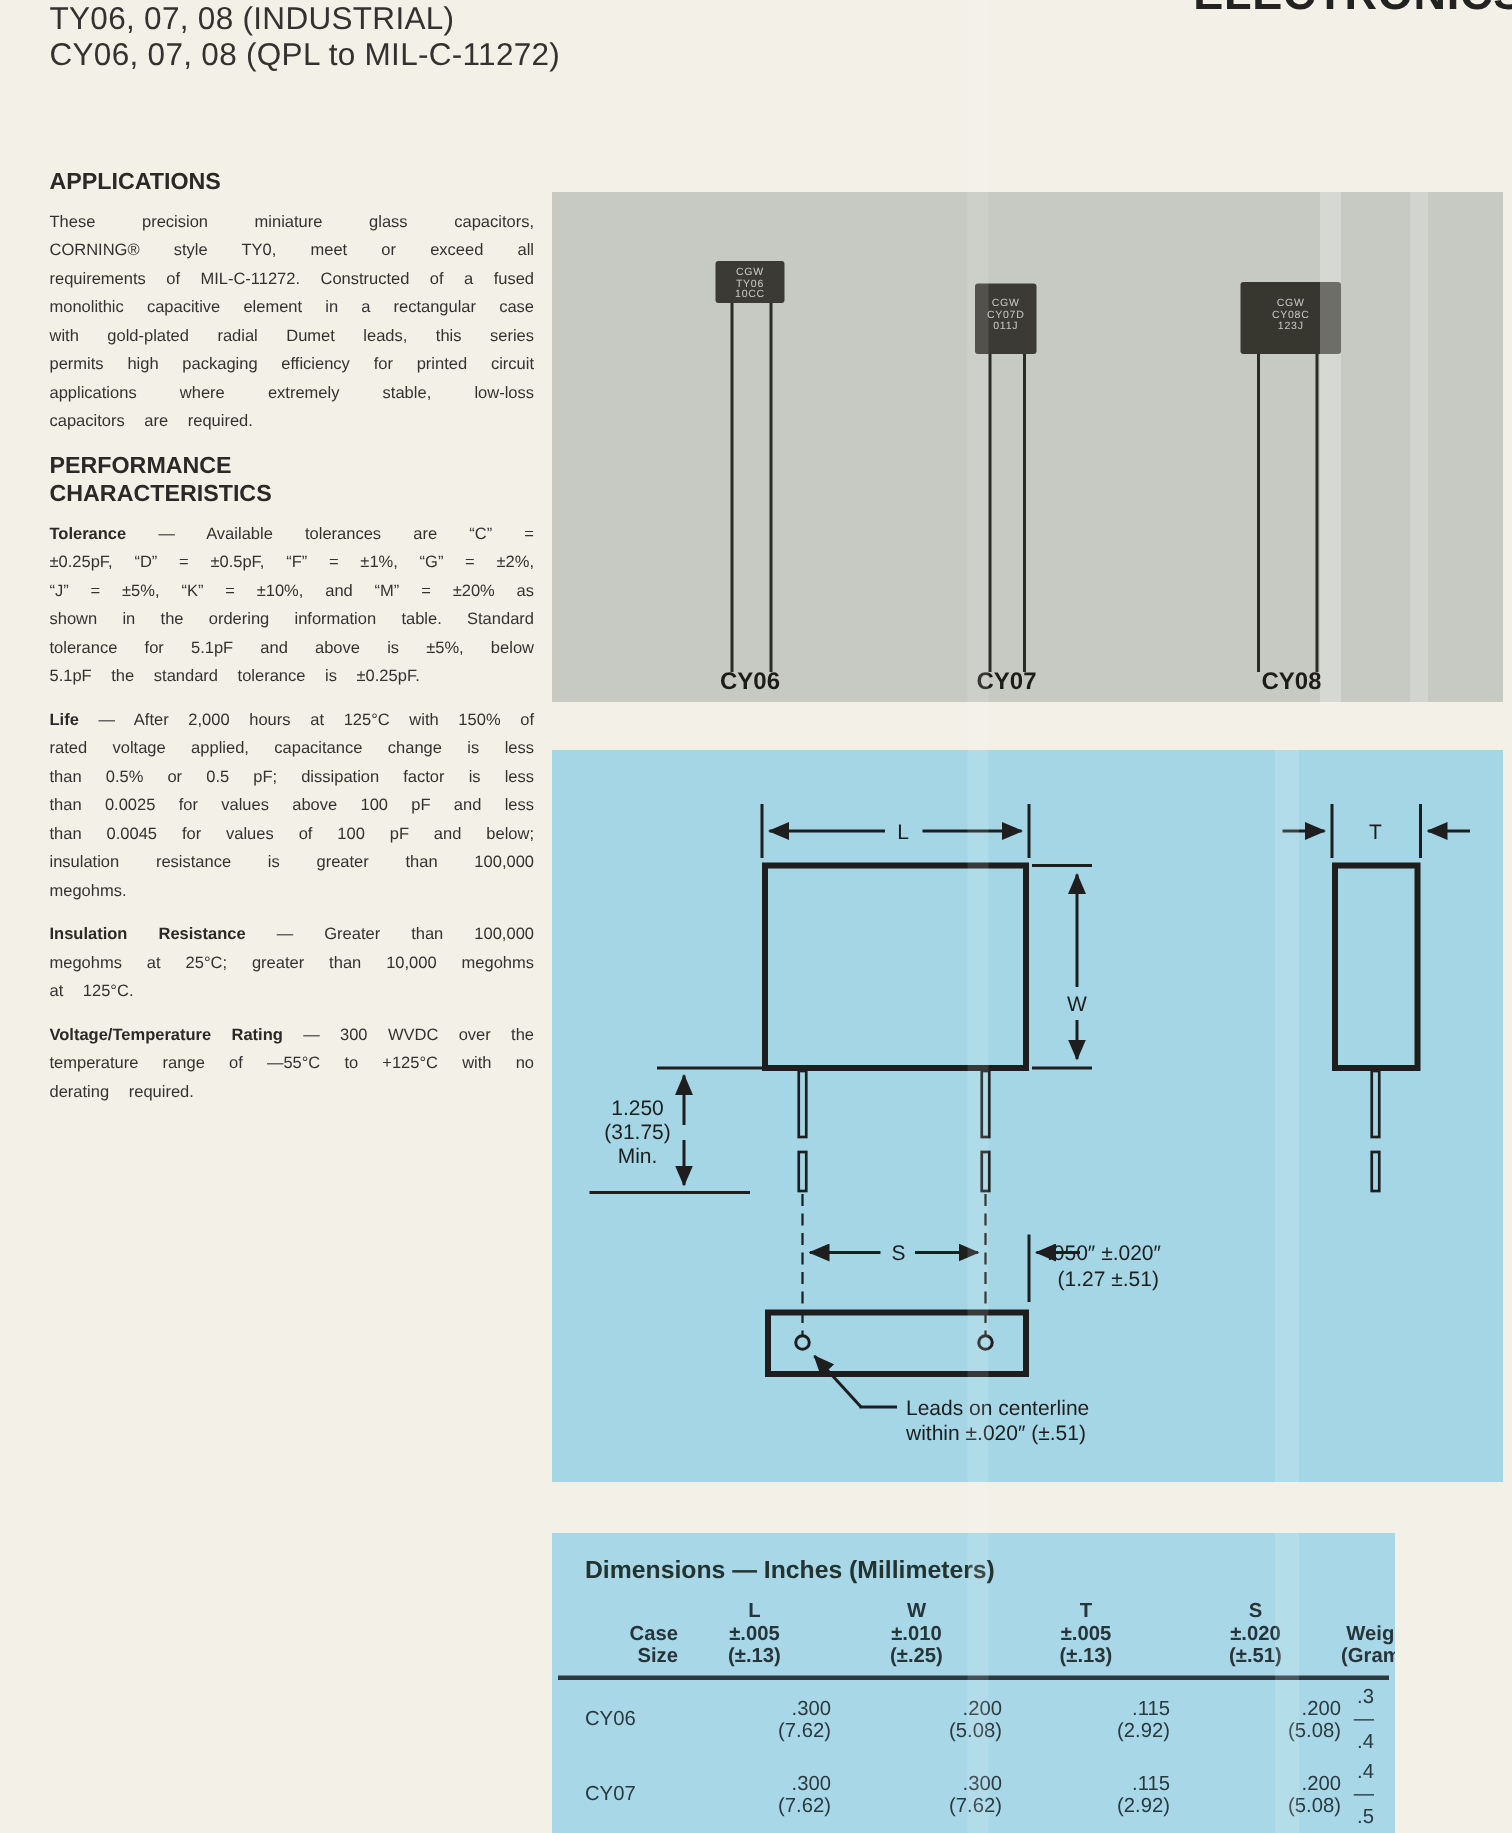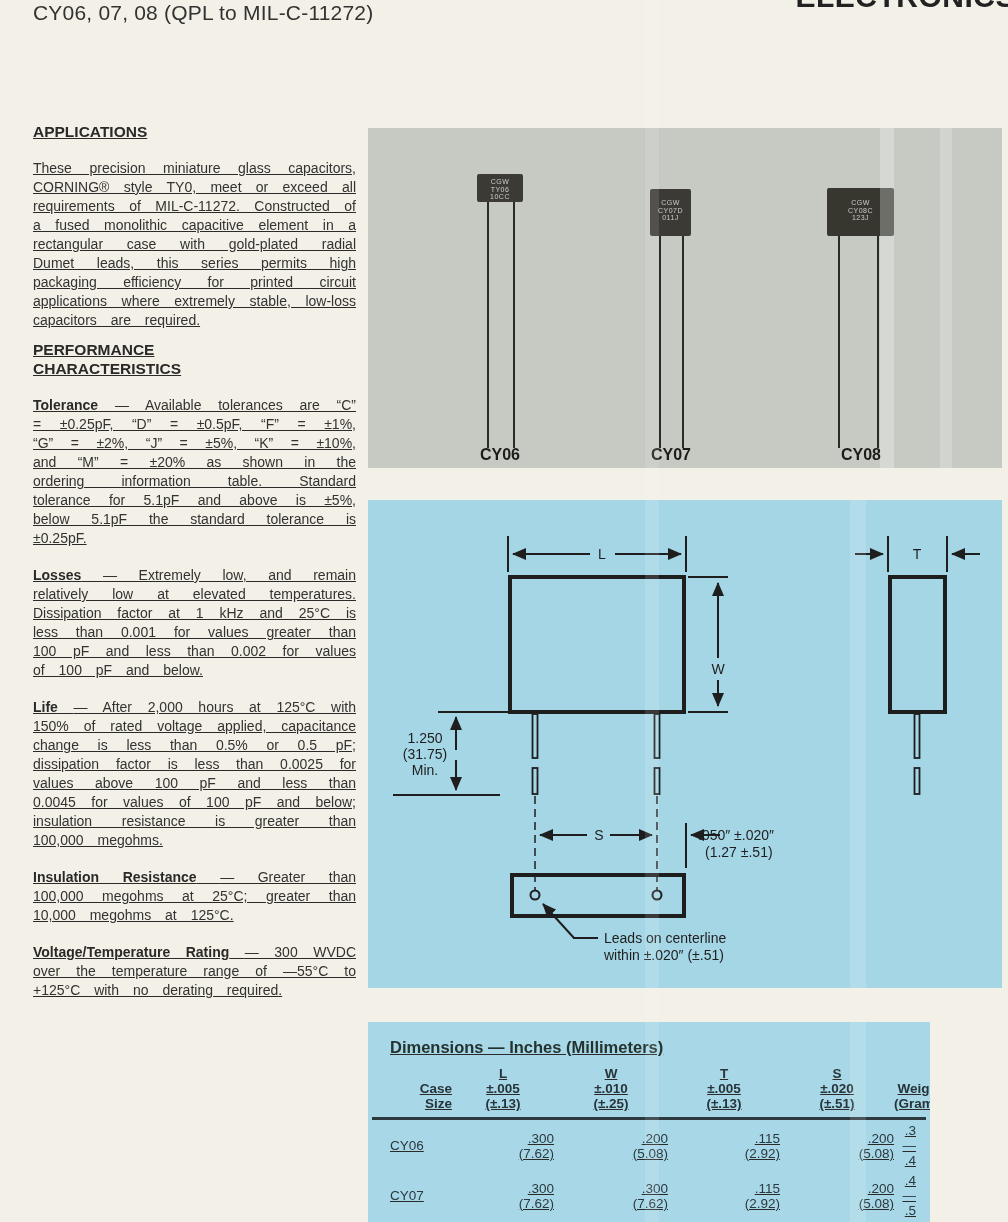--- a/index.html
+++ b/index.html
@@ -7,76 +7,76 @@
     background:#f3f0e7;font-family:"Liberation Sans",sans-serif;color:#2b2a28;}
 
   
   .doc-header{position:absolute;left:33px;top:1px;}
   .doc-header .t1,.doc-header .t2{font-size:21px;line-height:24px;color:#333230;letter-spacing:.2px;}
   .brand-clip{position:absolute;top:0;right:-8px;height:13px;width:240px;overflow:hidden;}
   .brand-clip span{display:block;margin-top:-19px;font-weight:bold;font-size:30px;line-height:32px;
     letter-spacing:.5px;color:#222;text-align:right;white-space:nowrap;}
 
   
-  .leftcol{position:absolute;left:33px;top:122px;width:323px;text-decoration:underline;}
+  .leftcol{position:absolute;left:33px;top:112px;width:323px;}
   .leftcol h3{font-size:15.5px;line-height:19px;margin:0 0 3px 0;font-weight:bold;color:#2a2927;}
   .leftcol h3.mt{margin-top:0;}
-  .leftcol p{font-size:14px;line-height:19px;margin:18px 0 10px 0;text-align:justify;
+  .leftcol p{font-size:11px;line-height:19px;margin:8px 0 10px 0;text-align:justify;
     word-spacing:10px;color:#333230;}
   .leftcol p b{font-weight:bold;color:#2a2927;}
 
   
   .photo{position:absolute;left:368px;top:128px;width:634px;height:340px;background:#c7cac3;}
   .cap-body{position:absolute;background:#3b3a35;border-radius:2px;
     color:rgba(255,255,255,.72);font-size:7px;line-height:7.5px;text-align:center;
     padding-top:4px;box-sizing:border-box;letter-spacing:.5px;}
   .lead{position:absolute;width:2px;background:#2b2a27;}
   .cap-label{position:absolute;width:60px;text-align:center;font-weight:bold;
     font-size:16px;color:#1d1c1a;}
   .stripe{position:absolute;top:0;bottom:0;pointer-events:none;}
 
   
   .diagram{position:absolute;left:368px;top:500px;width:634px;height:488px;background:#a5d6e6;}
   .diagram svg{position:absolute;left:0;top:0;}
   .tablepanel{position:absolute;left:368px;top:1022px;width:562px;height:200px;
-    background:#a8d8e7;overflow:hidden;text-decoration:underline;}
+    background:#a8d8e7;overflow:hidden;}
 
   
   .tbl-title{margin:16px 0 0 22px;font-weight:bold;font-size:16.5px;color:#24332f;}
   .tgrid{display:grid;grid-template-columns:62px 102px 114px 112px 114px 1fr;
     padding:9px 14px 6px 22px;align-items:end;}
   .tgrid .c{text-align:center;font-size:13.5px;line-height:15px;color:#27343a;}
   .tgrid .case{text-align:right;}
   .thead .c{font-weight:bold;}
   .tbl-rule{border-top:3px solid #2c3a40;margin:0 4px;}
   .trow{display:grid;grid-template-columns:62px 102px 114px 112px 114px 1fr;
     padding:3px 14px 2px 22px;align-items:center;}
   .trow .c{text-align:right;font-size:13.5px;line-height:15px;color:#2b383e;}
   .trow .case{text-align:left;}
 </style>
 </head>
 <body>
 
 <div class="page">
 
   <div class="doc-header">
+    <div class="t1">TY06, 07, 08 (INDUSTRIAL)</div>
     <div class="t2">CY06, 07, 08 (QPL to MIL-C-11272)</div>
   </div>
   <div class="brand-clip">
     <span>ELECTRONICS</span>
   </div>
 
   <div class="leftcol">
     <h3>APPLICATIONS</h3>
     <p>These precision miniature glass capacitors, CORNING® style TY0, meet or exceed all requirements of MIL-C-11272. Constructed of a fused monolithic capacitive element in a rectangular case with gold-plated radial Dumet leads, this series permits high packaging efficiency for printed circuit applications where extremely stable, low-loss capacitors are required.</p>
     <h3 class="mt" style="margin-bottom:0">PERFORMANCE</h3>
     <h3 style="margin-top:0;margin-bottom:8px">CHARACTERISTICS</h3>
 
     <p><b>Tolerance</b> <span>— Available tolerances are “C” = ±0.25pF, “D” = ±0.5pF, “F” = ±1%, “G” = ±2%, “J” = ±5%, “K” = ±10%, and “M” = ±20% as shown in the ordering information table. Standard tolerance for 5.1pF and above is ±5%, below 5.1pF the standard tolerance is ±0.25pF.</span></p>
-    <p><b>Losses</b> <span>— Extremely low, and remain relatively low at elevated temperatures. Dissipation factor at 1 kHz and 25°C is less than 0.001 for values greater than 100 pF and less than 0.002 for values of 100 pF and below.</span></p>
     <p><b>Life</b> <span>— After 2,000 hours at 125°C with 150% of rated voltage applied, capacitance change is less than 0.5% or 0.5 pF; dissipation factor is less than 0.0025 for values above 100 pF and less than 0.0045 for values of 100 pF and below; insulation resistance is greater than 100,000 megohms.</span></p>
     <p><b>Insulation Resistance</b> <span>— Greater than 100,000 megohms at 25°C; greater than 10,000 megohms at 125°C.</span></p>
     <p><b>Voltage/Temperature Rating</b> <span>— 300 WVDC over the temperature range of —55°C to +125°C with no derating required.</span></p>
   </div>
 
   <div class="photo">
 
     <div class="cap-body" style="left:109px;top:46px;width:46px;height:28px;">
       <div>CGW</div>
       <div>TY06</div>

